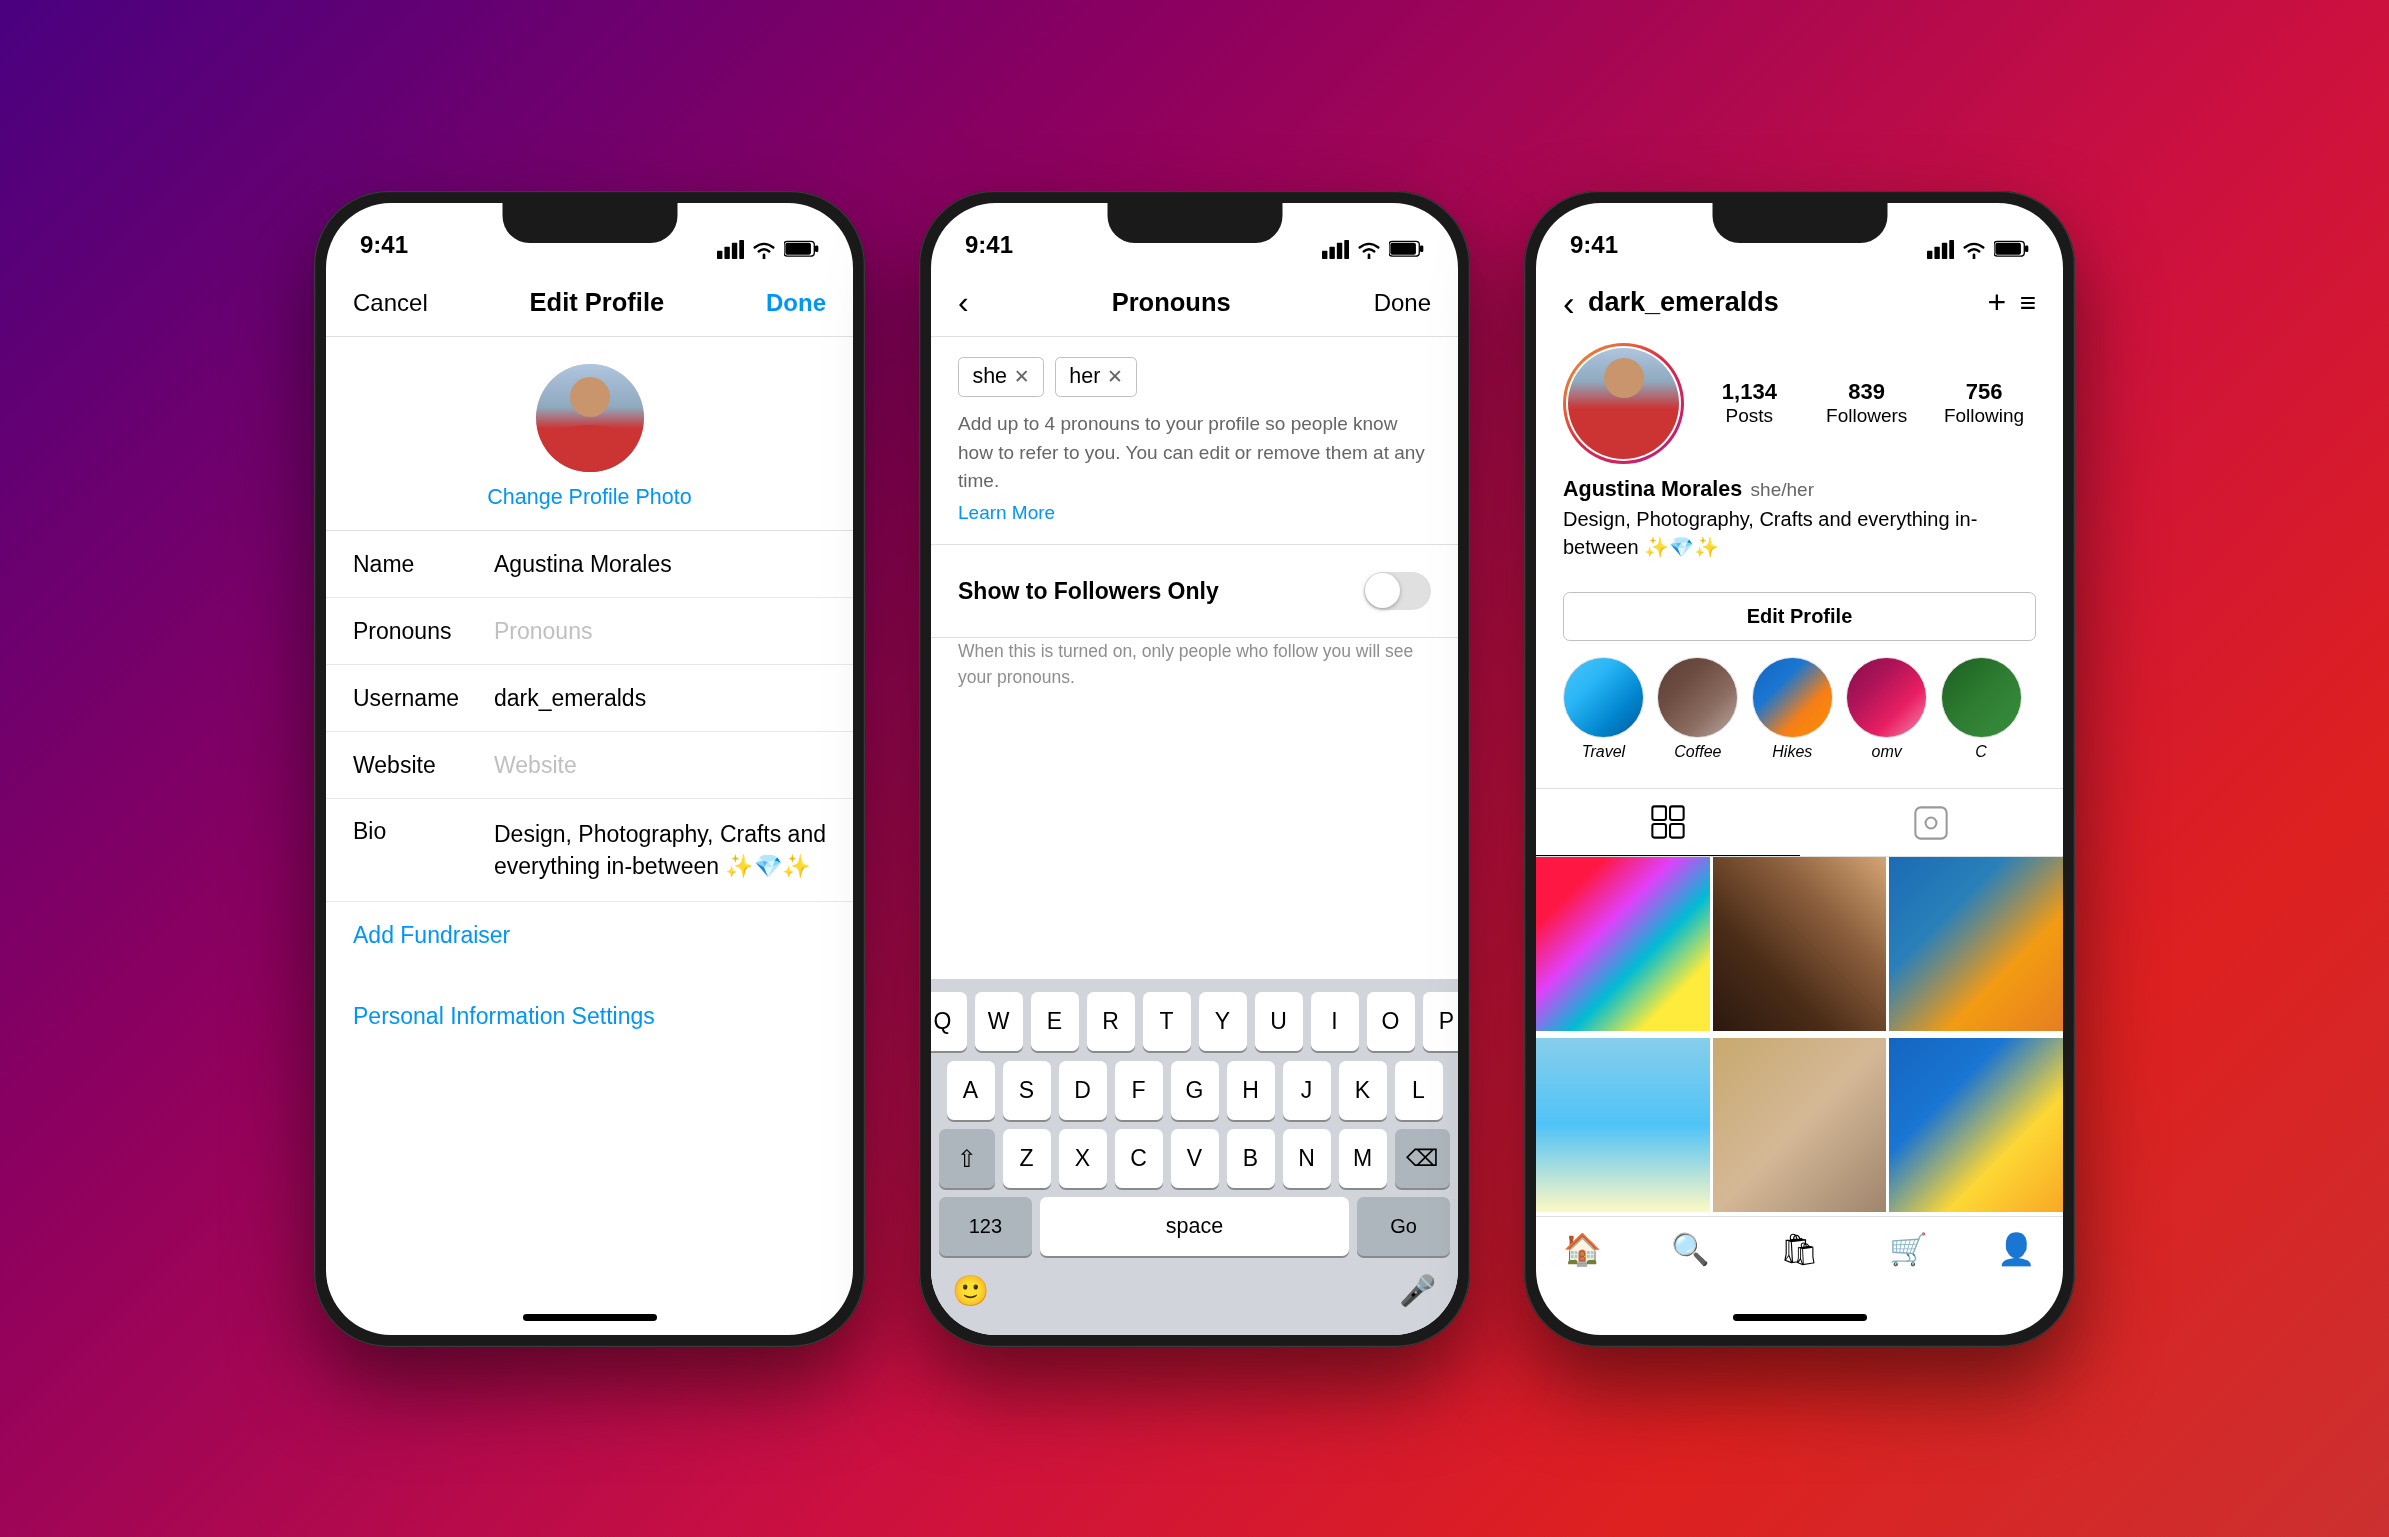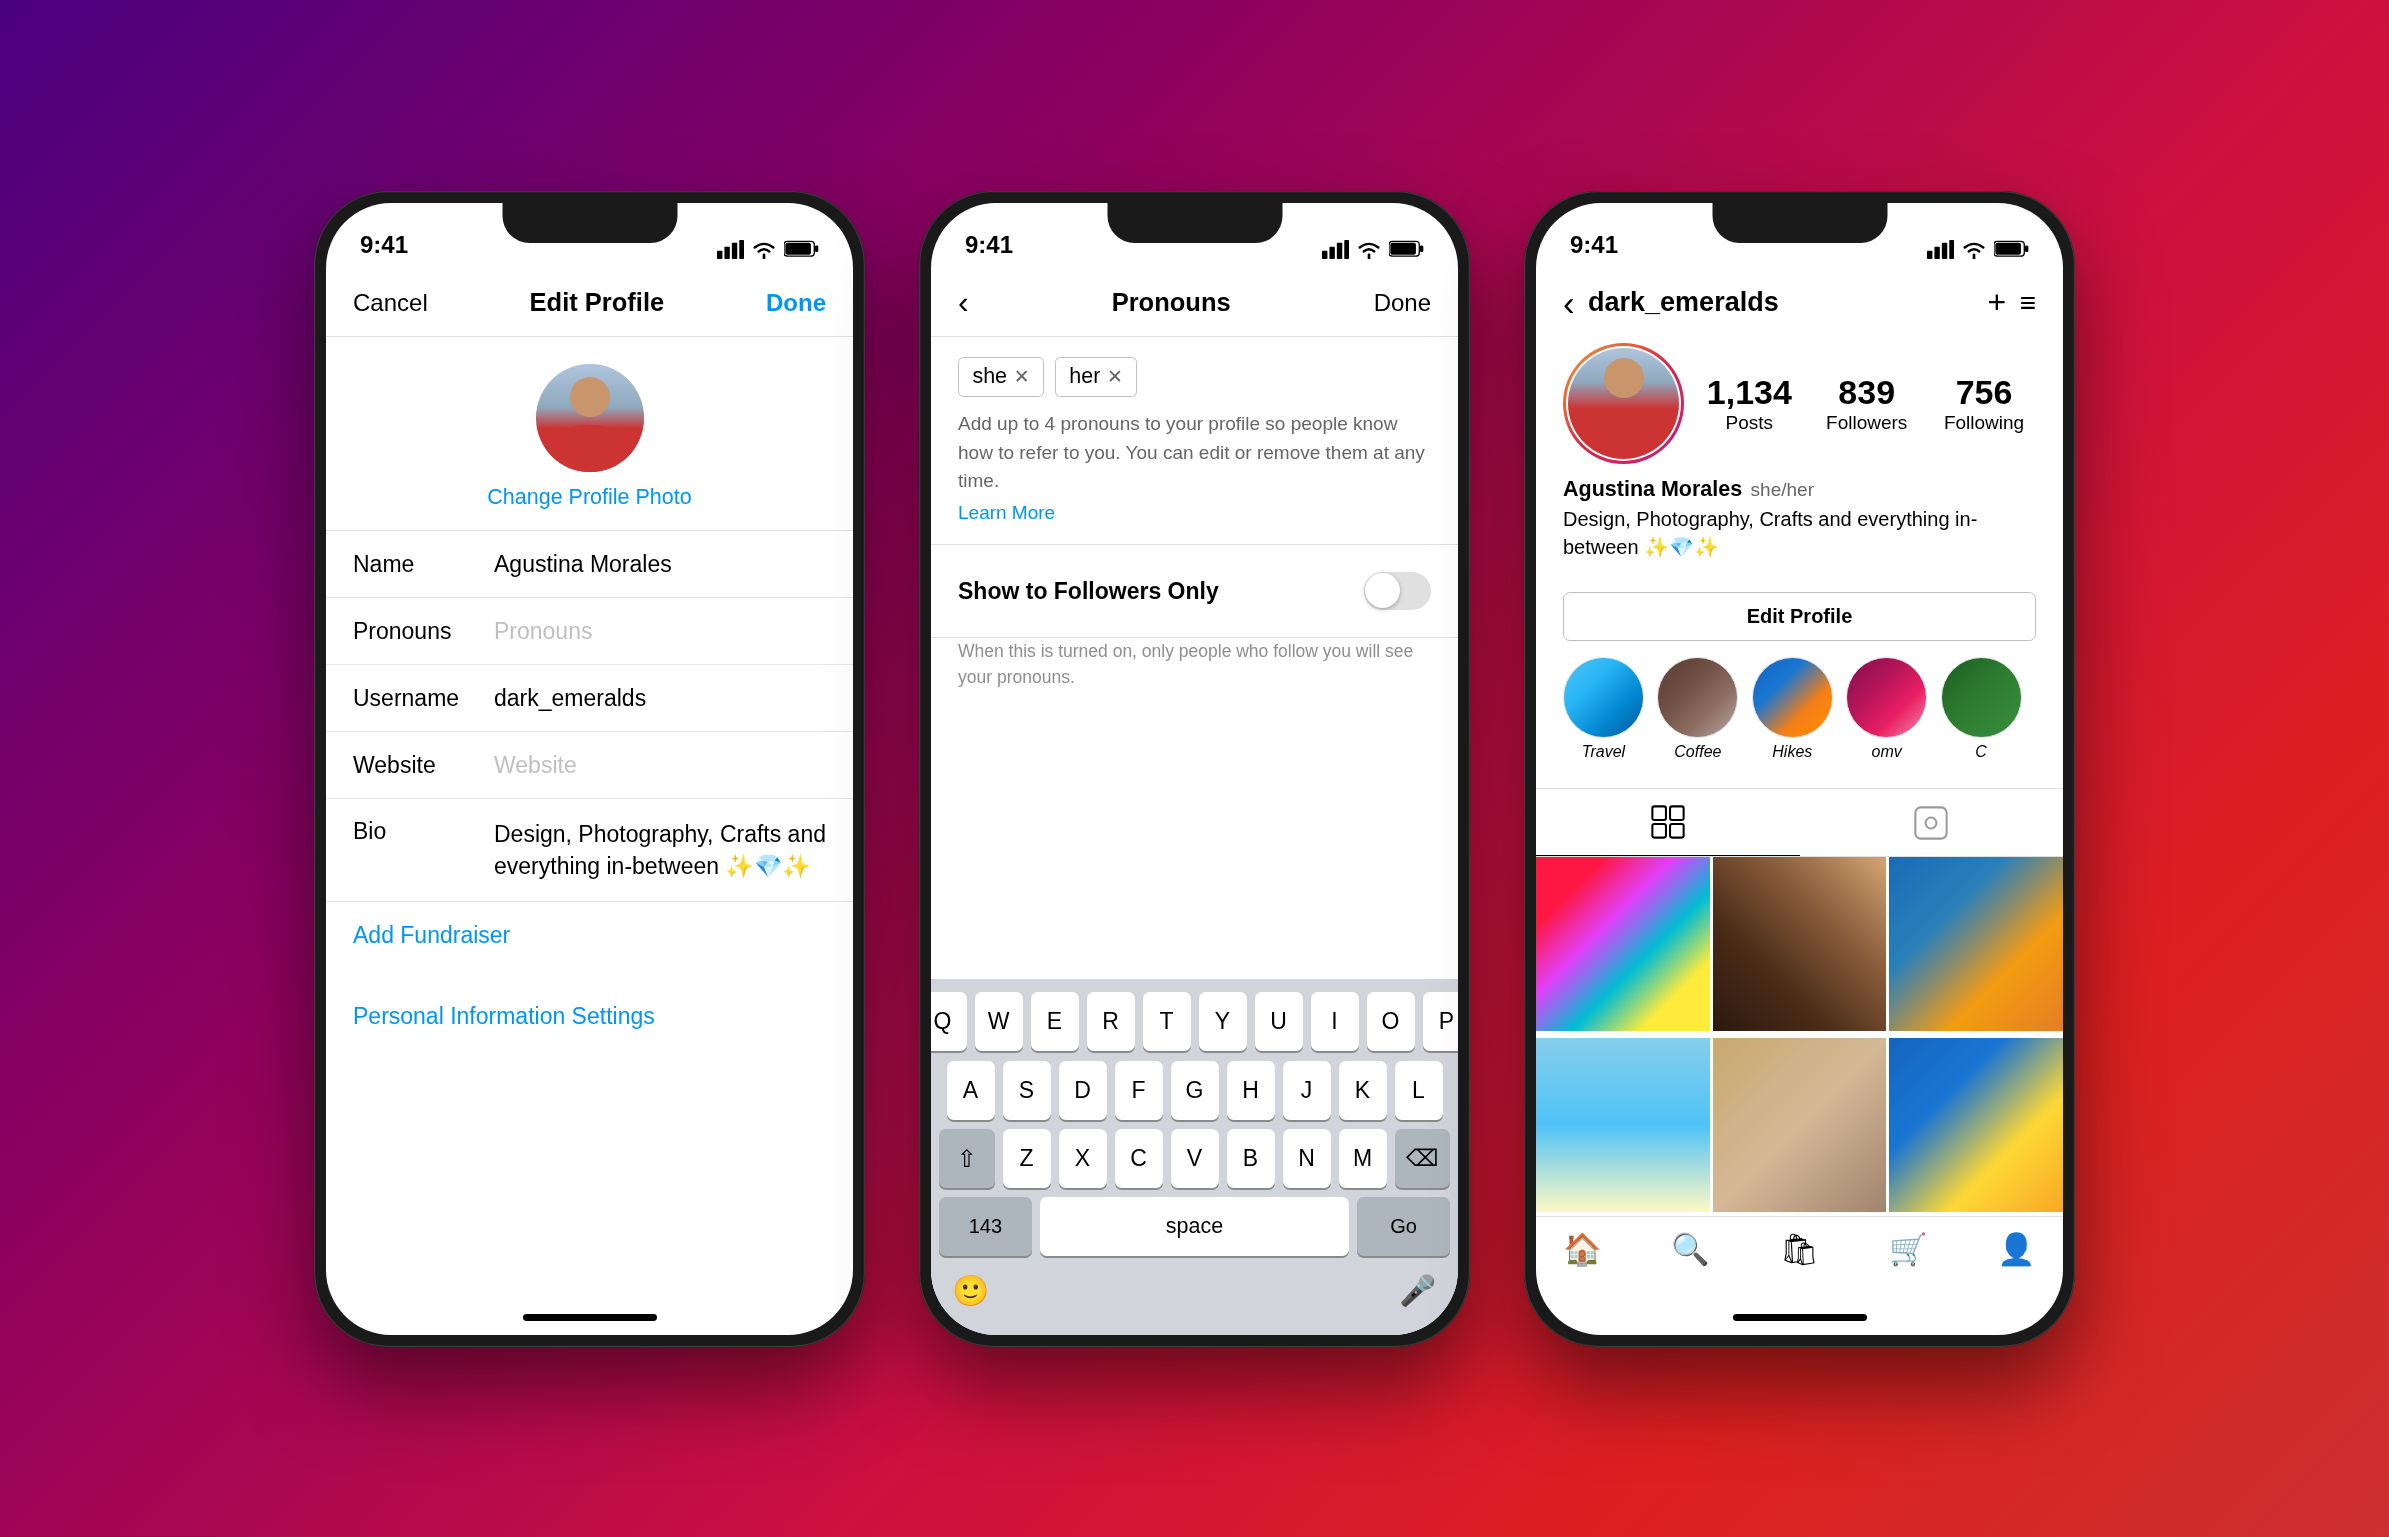--- a/index.html
+++ b/index.html
@@ -468,21 +468,21 @@
     }
 
     .profile-stat {
       display: flex;
       flex-direction: column;
       align-items: center;
       flex: 1;
     }
 
     .profile-stat-number {
-      font-size: 34px;
+      font-size: 22px;
       font-weight: 700;
       color: #000;
     }
 
     .profile-stat-label {
       font-size: 19px;
       color: #000;
     }
 
     .profile-info {
@@ -794,21 +794,21 @@
         <div class="key">Z</div>
         <div class="key">X</div>
         <div class="key">C</div>
         <div class="key">V</div>
         <div class="key">B</div>
         <div class="key">N</div>
         <div class="key">M</div>
         <div class="key key-backspace">⌫</div>
       </div>
       <div class="keyboard-bottom-row">
-        <div class="key-123">143</div>
+        <div class="key-123">123</div>
         <div class="key-space">space</div>
         <div class="key-go">Go</div>
       </div>
       <div class="keyboard-icon-row">
         <span class="keyboard-icon-btn">🙂</span>
         <span class="keyboard-icon-btn">🎤</span>
       </div>
     </div>
   </div>
 </div>

